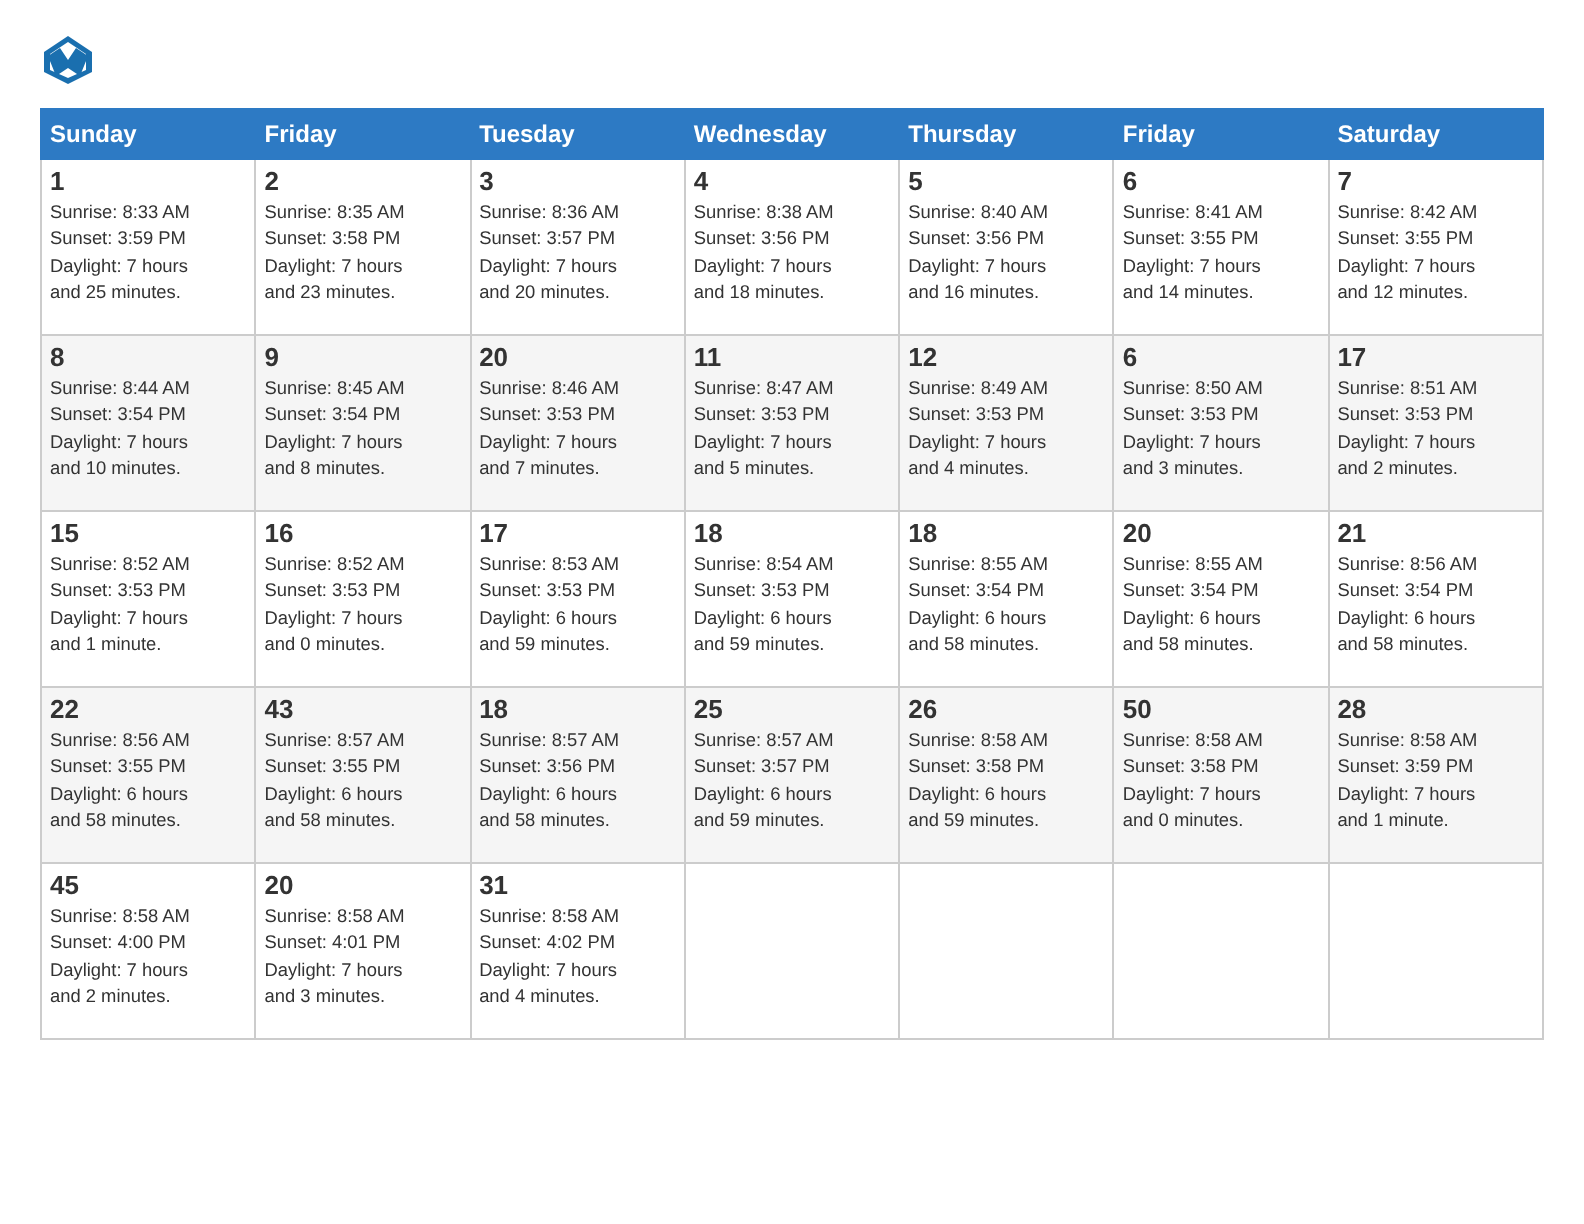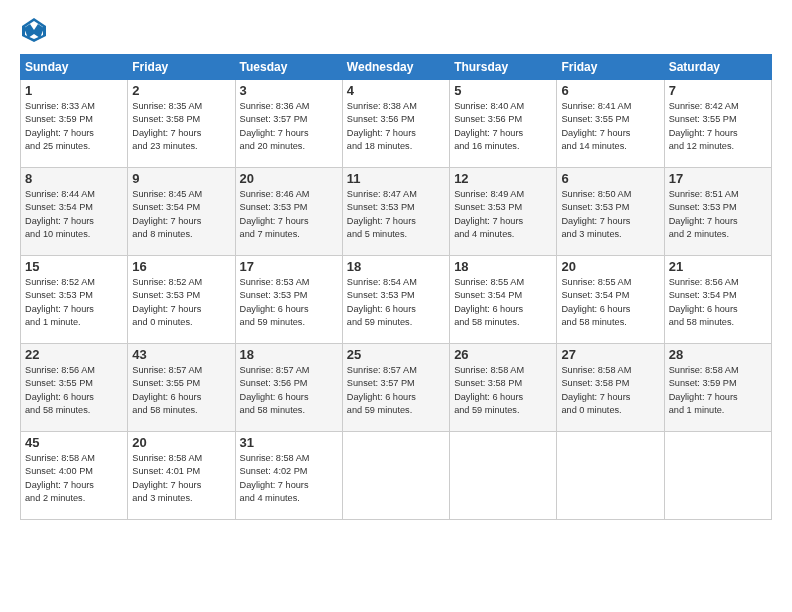--- a/index.html
+++ b/index.html
@@ -157,21 +157,21 @@
           <td><span class="day-num">18</span><span class="day-info">Sunrise: 8:55 AM<br>Sunset: 3:54 PM<br>Daylight: 6 hours<br>and 58 minutes.</span></td>
           <td><span class="day-num">20</span><span class="day-info">Sunrise: 8:55 AM<br>Sunset: 3:54 PM<br>Daylight: 6 hours<br>and 58 minutes.</span></td>
           <td><span class="day-num">21</span><span class="day-info">Sunrise: 8:56 AM<br>Sunset: 3:54 PM<br>Daylight: 6 hours<br>and 58 minutes.</span></td>
         </tr>
         <tr>
           <td><span class="day-num">22</span><span class="day-info">Sunrise: 8:56 AM<br>Sunset: 3:55 PM<br>Daylight: 6 hours<br>and 58 minutes.</span></td>
           <td><span class="day-num">43</span><span class="day-info">Sunrise: 8:57 AM<br>Sunset: 3:55 PM<br>Daylight: 6 hours<br>and 58 minutes.</span></td>
           <td><span class="day-num">18</span><span class="day-info">Sunrise: 8:57 AM<br>Sunset: 3:56 PM<br>Daylight: 6 hours<br>and 58 minutes.</span></td>
           <td><span class="day-num">25</span><span class="day-info">Sunrise: 8:57 AM<br>Sunset: 3:57 PM<br>Daylight: 6 hours<br>and 59 minutes.</span></td>
           <td><span class="day-num">26</span><span class="day-info">Sunrise: 8:58 AM<br>Sunset: 3:58 PM<br>Daylight: 6 hours<br>and 59 minutes.</span></td>
-          <td><span class="day-num">27</span><span class="day-info">Sunrise: 8:58 AM<br>Sunset: 3:58 PM<br>Daylight: 7 hours<br>and 0 minutes.</span></td>
+          <td><span class="day-num">50</span><span class="day-info">Sunrise: 8:58 AM<br>Sunset: 3:58 PM<br>Daylight: 7 hours<br>and 0 minutes.</span></td>
           <td><span class="day-num">28</span><span class="day-info">Sunrise: 8:58 AM<br>Sunset: 3:59 PM<br>Daylight: 7 hours<br>and 1 minute.</span></td>
         </tr>
         <tr>
           <td><span class="day-num">45</span><span class="day-info">Sunrise: 8:58 AM<br>Sunset: 4:00 PM<br>Daylight: 7 hours<br>and 2 minutes.</span></td>
           <td><span class="day-num">20</span><span class="day-info">Sunrise: 8:58 AM<br>Sunset: 4:01 PM<br>Daylight: 7 hours<br>and 3 minutes.</span></td>
           <td><span class="day-num">31</span><span class="day-info">Sunrise: 8:58 AM<br>Sunset: 4:02 PM<br>Daylight: 7 hours<br>and 4 minutes.</span></td>
           <td class="empty-cell"></td>
           <td class="empty-cell"></td>
           <td class="empty-cell"></td>
           <td class="empty-cell"></td>

